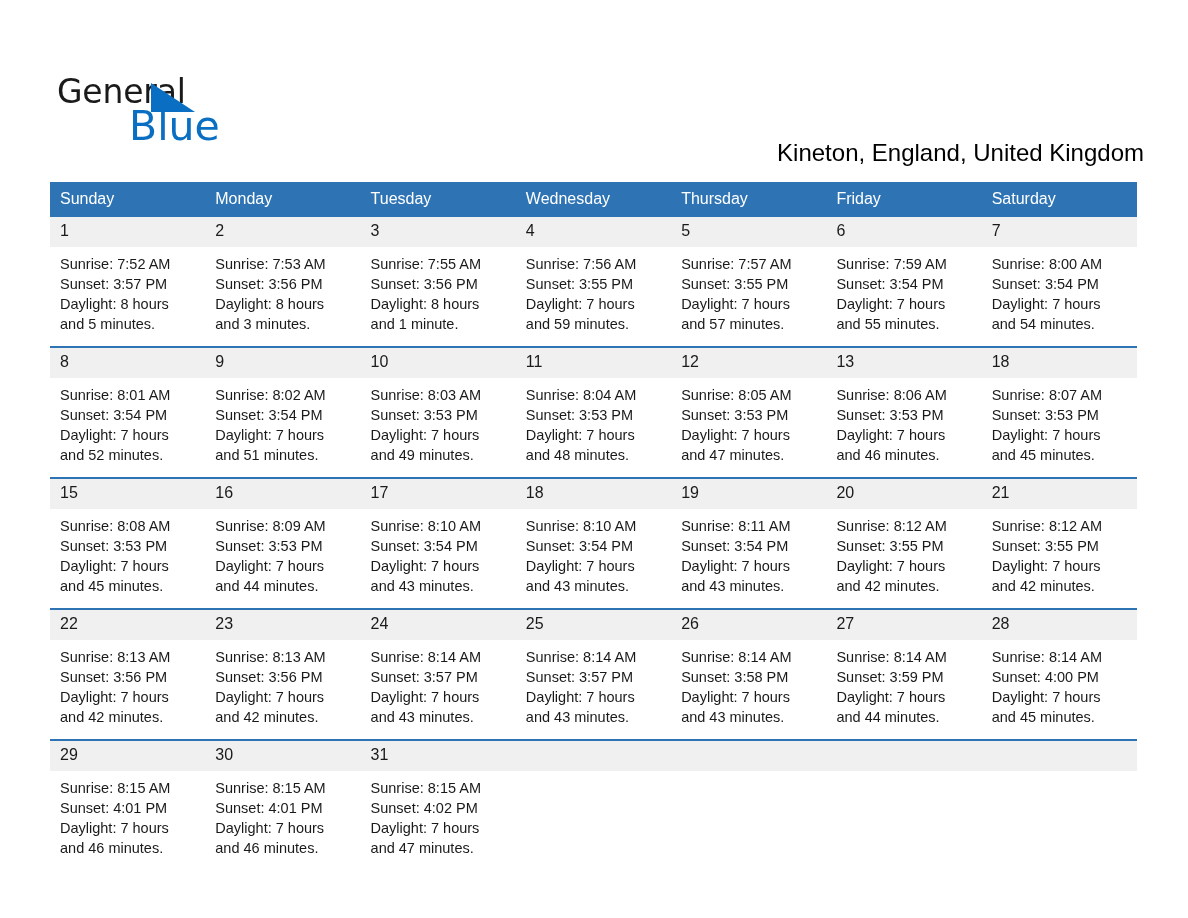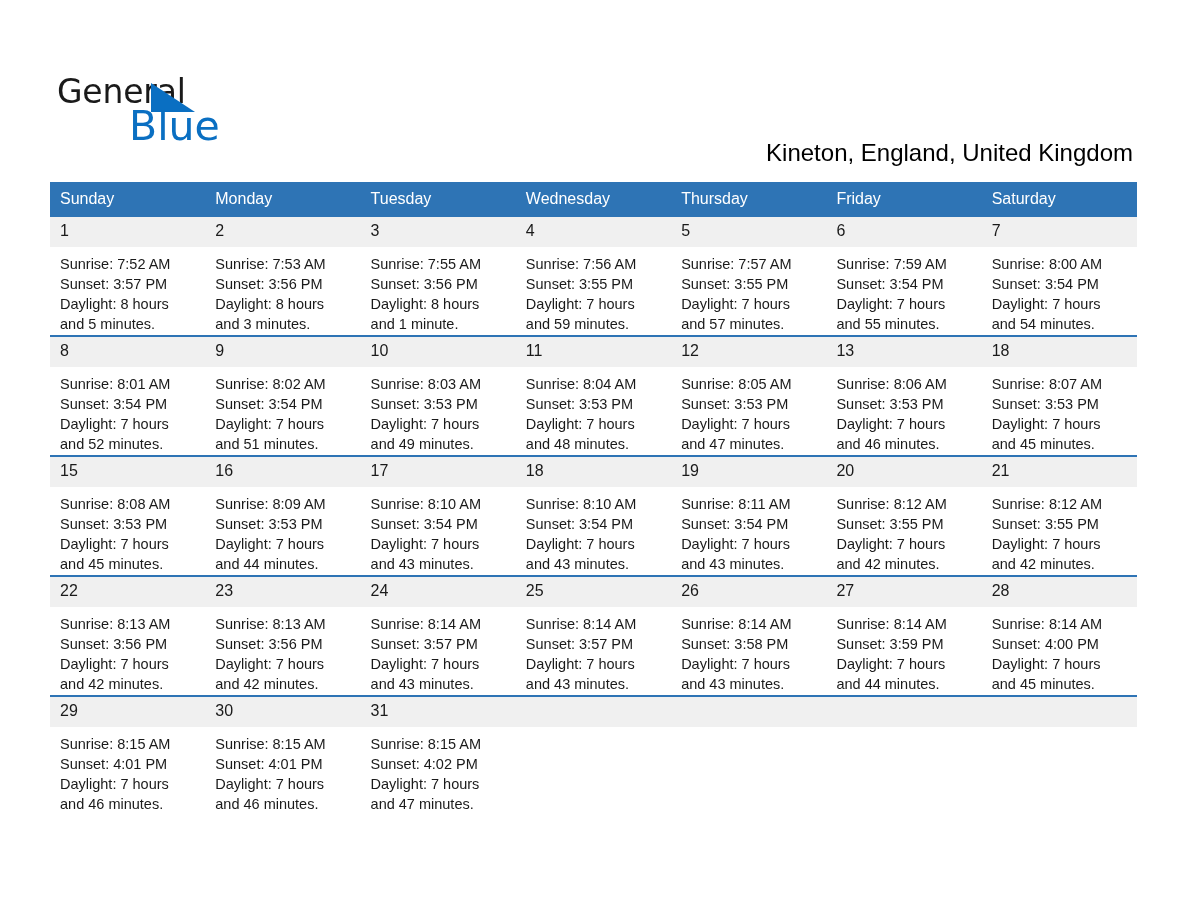--- a/index.html
+++ b/index.html
@@ -69,21 +69,21 @@
     font-size: 42px;
     font-weight: 400;
     color: #000;
     text-align: right;
     letter-spacing: 0px;
     line-height: 1.05;
     white-space: nowrap;
   }
   .subtitle {
     position: absolute;
-    right: 55px;
+    right: 44px;
     top: 114px;
     font-size: 24px;
     font-weight: 400;
     color: #000;
     text-align: left;
     white-space: nowrap;
   }
 
   
   .cal {
@@ -119,21 +119,21 @@
     background: #F0F0F0;
     font-size: 16px;
     color: #1a1a1a;
     padding: 4px 0 5px 10px;
     height: 21px;
     box-sizing: content-box;
     line-height: 1.25;
   }
   .daynum.empty { color: transparent; }
   .info {
-    padding: 7px 6px 0 10px;
+    padding: 7px 6px 12px 10px;
     font-size: 14.5px;
     line-height: 20px;
     color: #1a1a1a;
   }
   .info div { white-space: nowrap; }
 </style>
 </head>
 <body>
 
 <div class="page">

